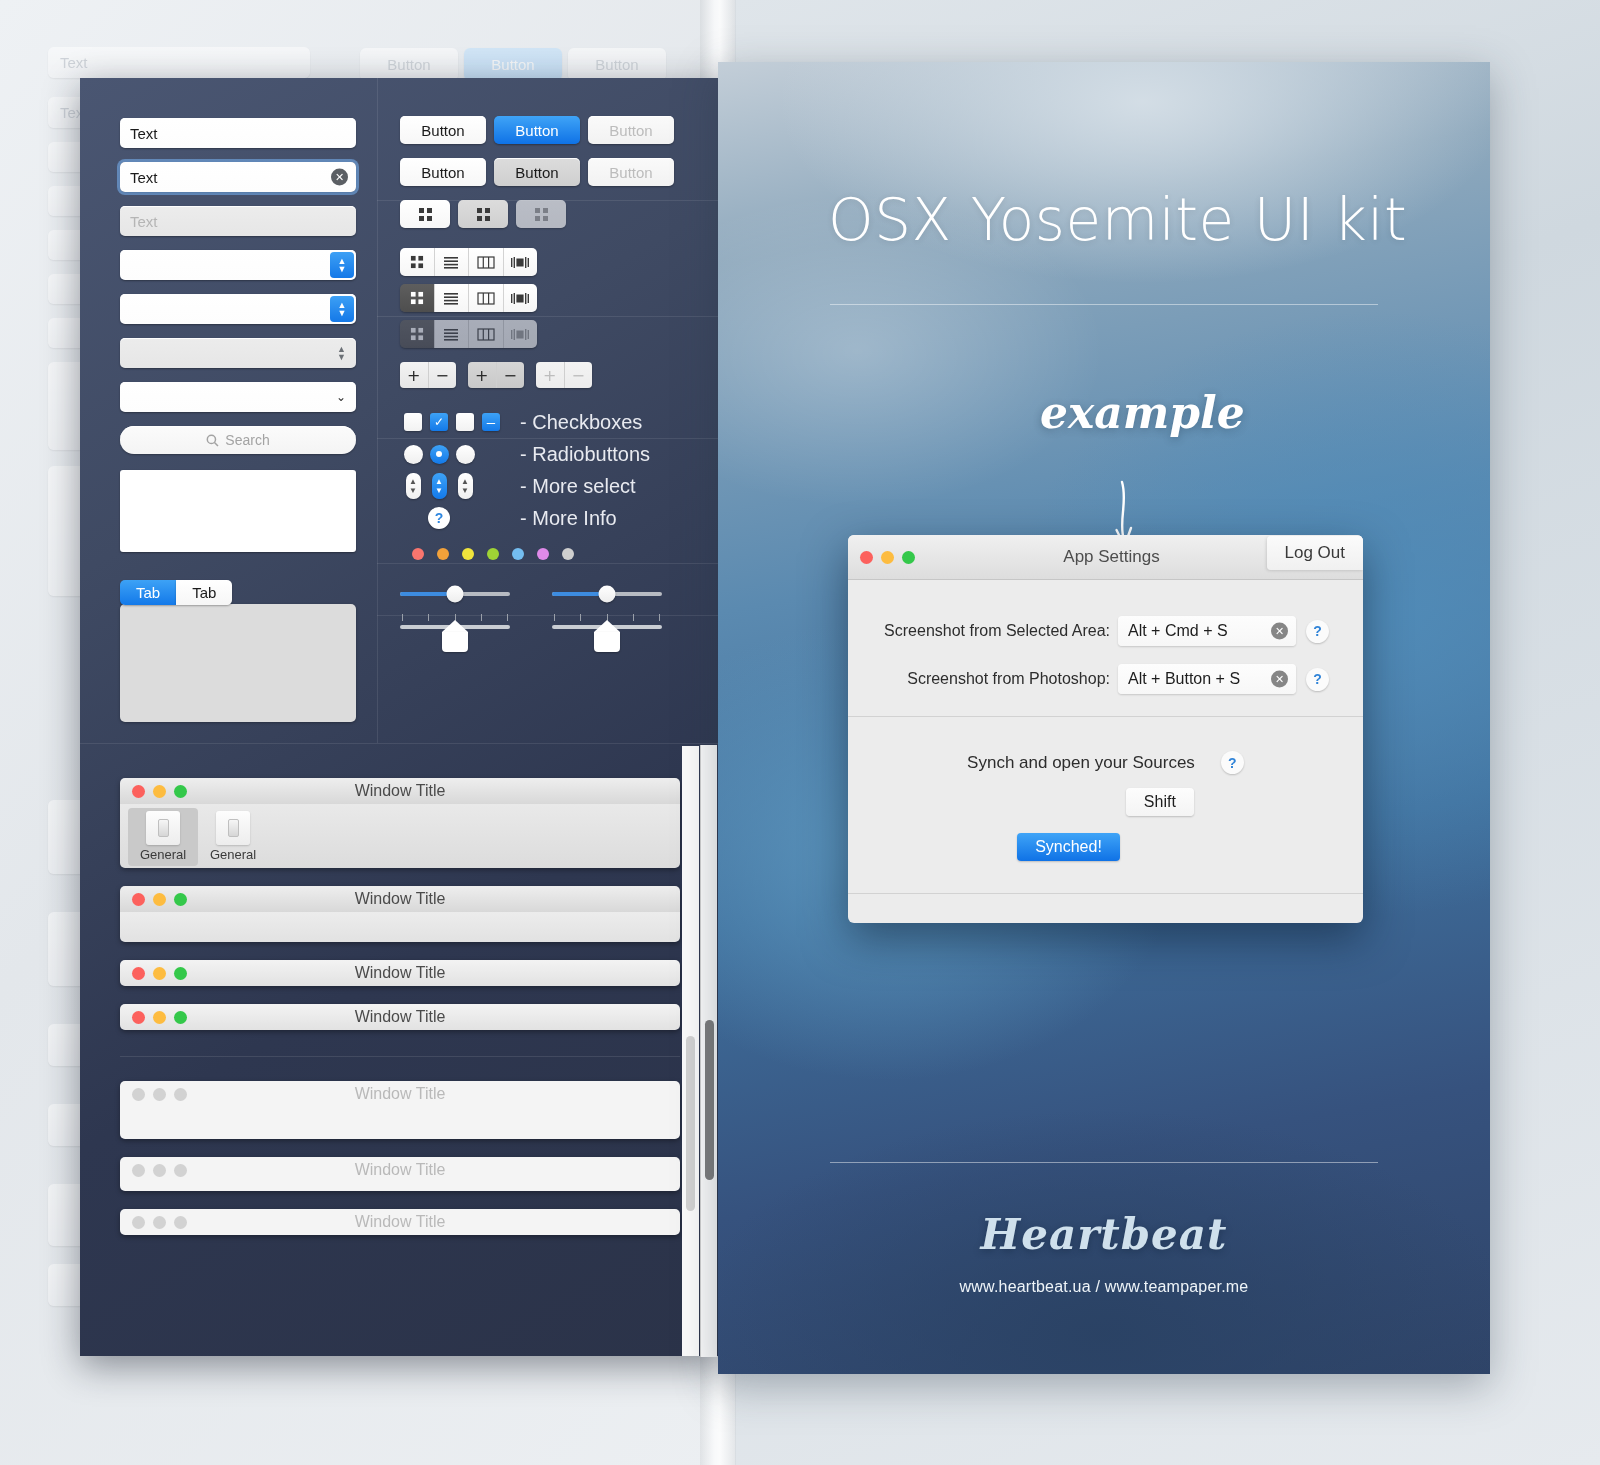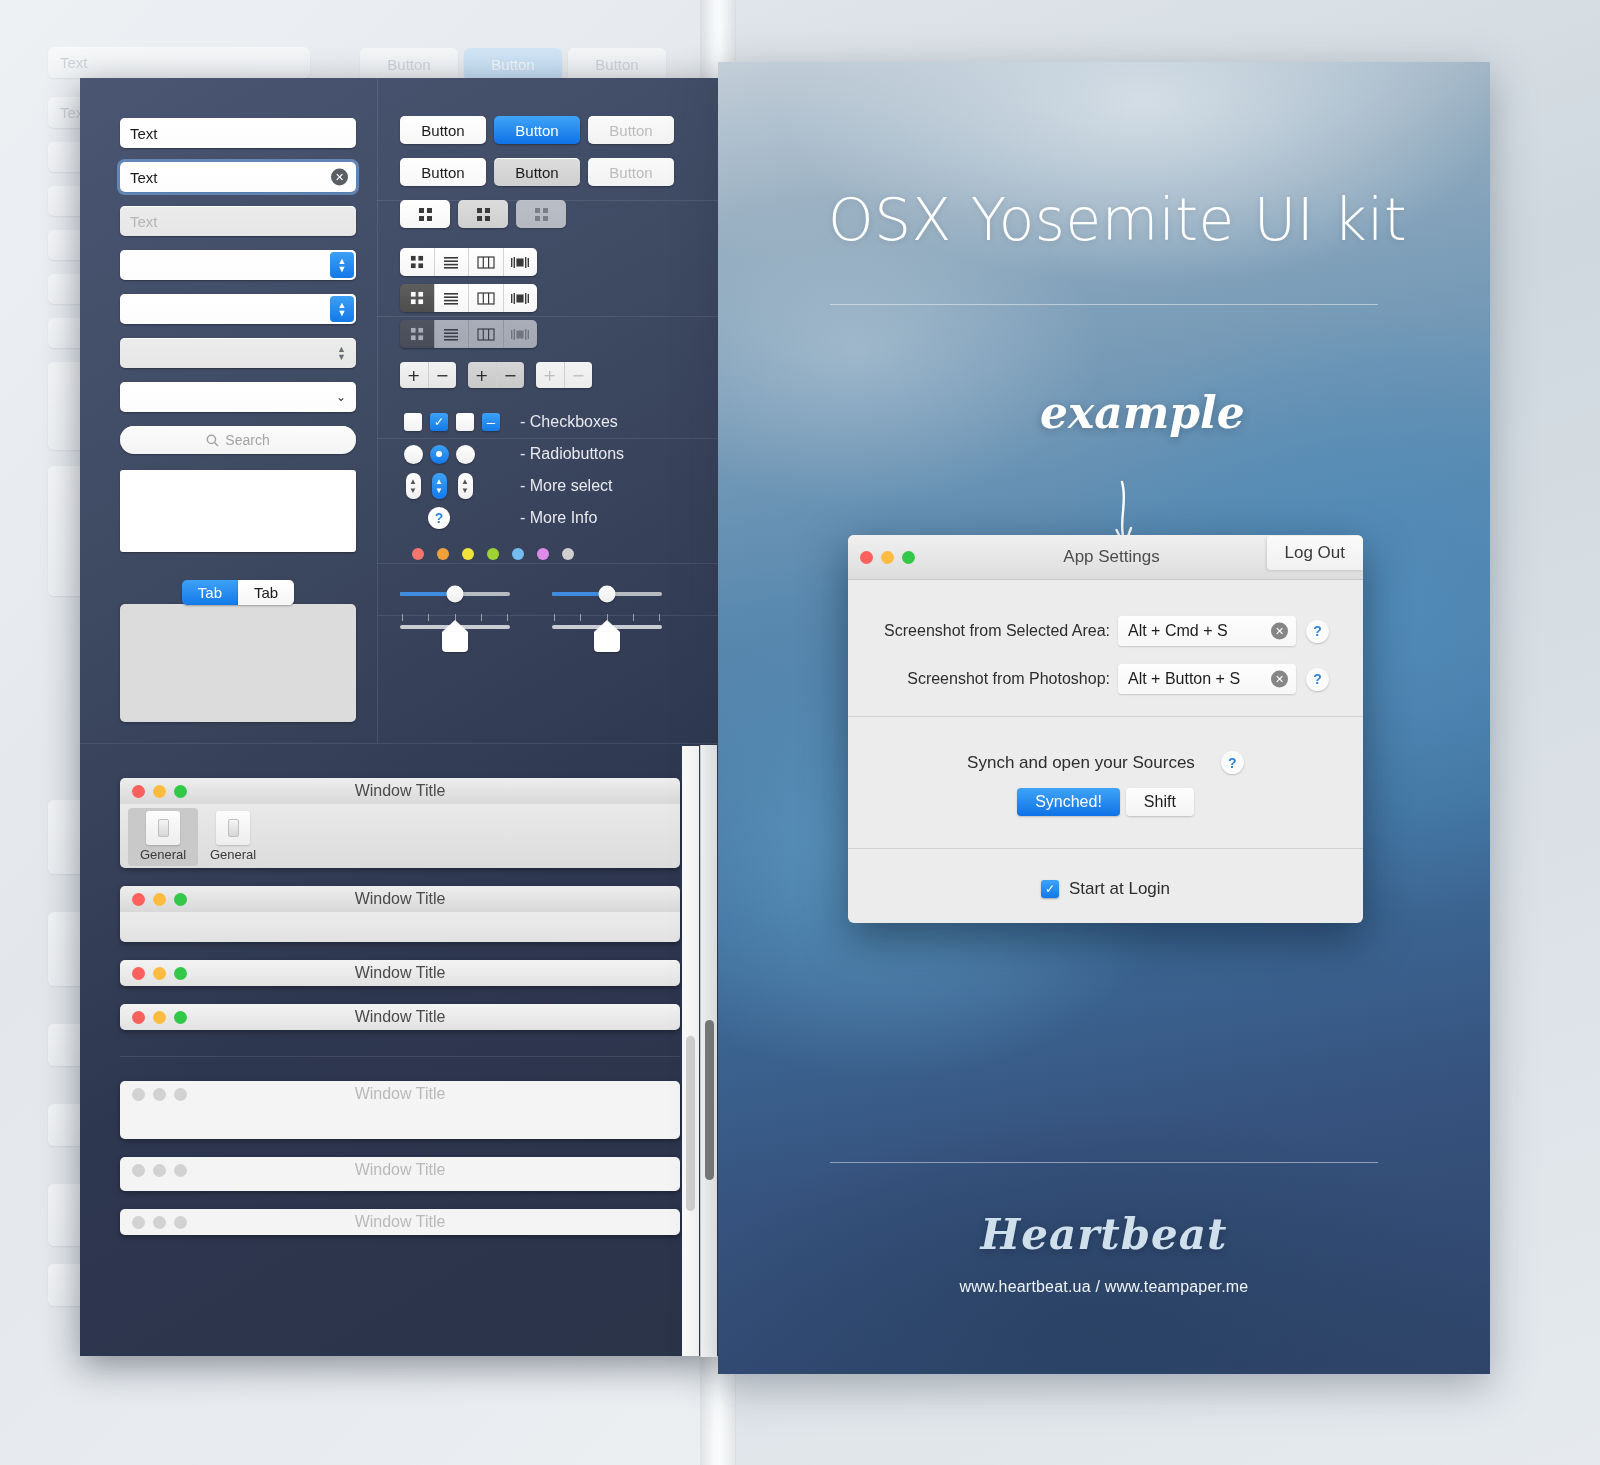--- a/index.html
+++ b/index.html
@@ -81,21 +81,21 @@
     width:236px; height:28px; border-radius:14px; margin-bottom:16px;
     background:linear-gradient(#fbfbfb,#f4f4f4);
     box-shadow:0 1px 2px rgba(0,0,0,.3), inset 0 1px 0 #fff;
     display:flex; align-items:center; justify-content:center; gap:6px;
     color:#a3a3a3; font-size:14px;
   }
   .textarea-box {
     width:236px; height:82px; background:#fff; border-radius:3px; margin-bottom:28px;
     box-shadow:0 1px 2px rgba(0,0,0,.35);
   }
-  .tabbar { display:flex; justify-content:center; margin-bottom:-1px; position:relative; z-index:2; }
+  .tabbar { display:flex; justify-content:flex-start; margin-bottom:-1px; position:relative; z-index:2; }
   .tab {
     font-size:15px; padding:4px 16px;
     box-shadow:0 1px 2px rgba(0,0,0,.3);
   }
   .tab.active { background:linear-gradient(#3da2f6,#1379e9); color:#fff; border-radius:5px 0 0 5px; }
   .tab.inactive { background:linear-gradient(#fff,#f6f6f6); color:#1b1b1b; border-radius:0 5px 5px 0; }
   .tabpanel {
     width:236px; height:118px; background:#dcdcdc; border-radius:5px;
     box-shadow:0 1px 3px rgba(0,0,0,.3);
   }
@@ -136,21 +136,21 @@
   .pm > div { flex:1; display:flex; align-items:center; justify-content:center;
     font-size:16px; color:#2a2a2a; background:linear-gradient(#f3f3f3,#e6e6e6);
     border-right:1px solid #cfcfcf; font-family:"DejaVu Sans",sans-serif; }
   .pm > div:last-child { border-right:none; }
   .pm.gray > div { background:linear-gradient(#d6d6d6,#c9c9c9); }
   .pm.dim > div { background:linear-gradient(#f3f3f3,#ececec); color:#bdbdbd; }
 
   
   .ctl-row { display:flex; align-items:center; height:32px; }
   .ctl-slot { width:26px; display:flex; justify-content:center; align-items:center; }
-  .ctl-label { color:#e8eaf0; font-size:16px; margin-left:16px; }
+  .ctl-label { color:#e8eaf0; font-size:20px; margin-left:16px; }
   .cb { width:18px; height:18px; border-radius:3px; background:linear-gradient(#fff,#f2f2f2);
     box-shadow:0 1px 2px rgba(0,0,0,.3); display:flex; align-items:center; justify-content:center; }
   .cb.on { background:linear-gradient(#3da2f6,#1379e9); color:#fff; font-size:12px; }
   .cb.mix { background:linear-gradient(#3da2f6,#1379e9); color:#fff; font-size:15px; line-height:10px; }
   .rb { width:19px; height:19px; border-radius:50%; background:linear-gradient(#fff,#efefef);
     box-shadow:0 1px 2px rgba(0,0,0,.3); display:flex; align-items:center; justify-content:center; }
   .rb.on { background:linear-gradient(#3da2f6,#1379e9); }
   .rb.on i { width:6px; height:6px; border-radius:50%; background:#fff; display:block; }
   .ms { width:15px; height:26px; border-radius:7px; background:linear-gradient(#fff,#f0f0f0);
     box-shadow:0 1px 2px rgba(0,0,0,.3); display:flex; flex-direction:column;
@@ -284,21 +284,21 @@
     color:#fff; font-size:11px; line-height:17px; text-align:center;
     font-family:"DejaVu Sans",sans-serif;
   }
   .qbtn { width:23px; height:23px; border-radius:50%; background:#fbfbfb;
     box-shadow:0 1px 2px rgba(0,0,0,.2); color:#3184d8; font-size:14px;
     display:inline-flex; align-items:center; justify-content:center; margin-left:10px; font-weight:bold; }
   .synch-line { display:flex; align-items:center; justify-content:center; font-size:17px; color:#2d2d2d;gap:16px; }
   .dlg-btns { display:flex; justify-content:center; gap:6px; margin-top:14px; }
   .dbtn { height:28px; padding:0 18px; border-radius:4px; font-size:16px;
     display:flex; align-items:center; box-shadow:0 1px 2px rgba(0,0,0,.2); }
-  .dbtn.primary { background:linear-gradient(#3fa4f7,#0f72e6); color:#fff; }
+  .dbtn.primary { background:linear-gradient(#3fa4f7,#0f72e6); color:#fff;margin-top:45px; }
   .dbtn.normal  { background:linear-gradient(#fdfdfd,#f4f4f4); color:#1d1d1d; }
   .startlogin { display:flex; align-items:center; justify-content:center; gap:10px;
     font-size:17px; color:#2d2d2d; }
 </style>
 </head>
 <body>
 
 <div id="bg-left"></div>
 <div id="bg-right"></div>
 <div id="bg-seam"></div>

